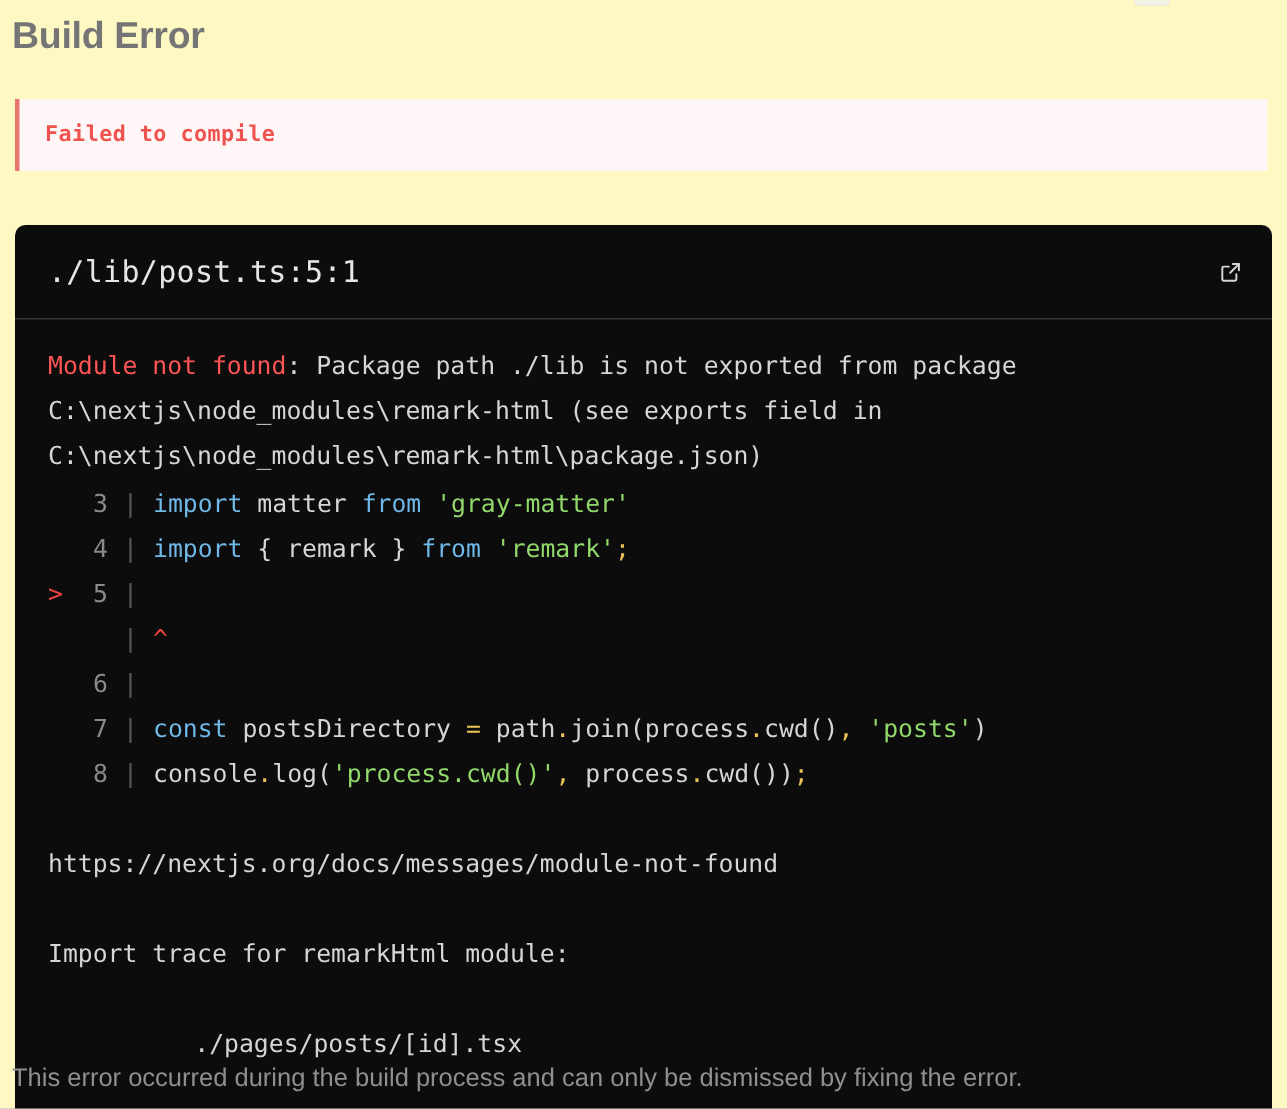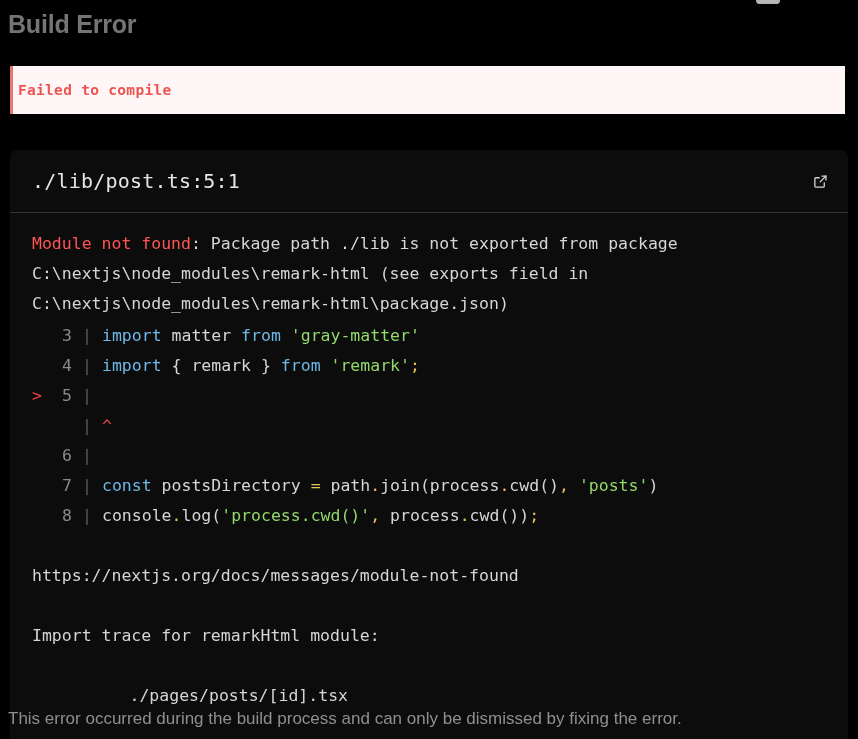--- a/index.html
+++ b/index.html
@@ -12,21 +12,21 @@
     height: 739px;
     overflow: hidden;
     font-family: "Liberation Sans", sans-serif;
     -webkit-font-smoothing: antialiased;
   }
 
   .overlay-root {
     position: relative;
     width: 858px;
     height: 739px;
-    background: #000000;
+    background: #fef9c3;
     box-sizing: border-box;
   }
 
   
   .top-clipped-control {
     position: absolute;
     top: -9px;
     right: 78px;
     width: 22px;
     height: 11px;
@@ -63,21 +63,21 @@
     top: 0;
     bottom: 0;
     width: 3px;
     background: #e8756f;
   }
   .failed-banner-text {
     font-family: "DejaVu Sans Mono", monospace;
     font-size: 14.5px;
     font-weight: bold;
     color: #ef5350;
-    padding-left: 8px;
+    padding-left: 20px;
     letter-spacing: 0.3px;
   }
 
   .code-panel {
     position: absolute;
     left: 10px;
     top: 150px;
     width: 838px;
     background: #0c0c0c;
     border-radius: 7px 7px 7px 7px;

